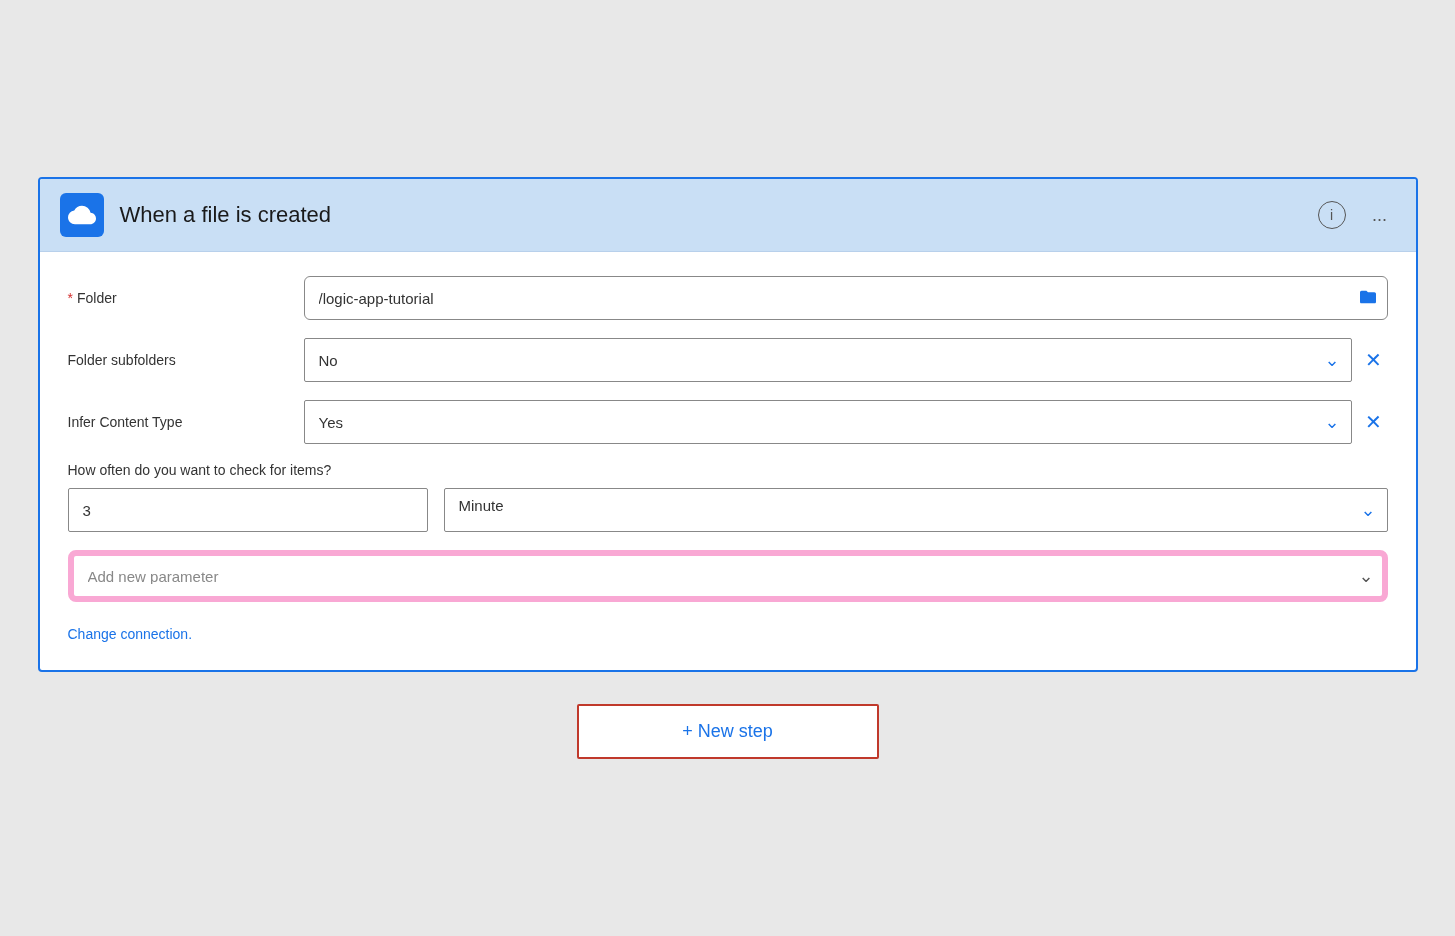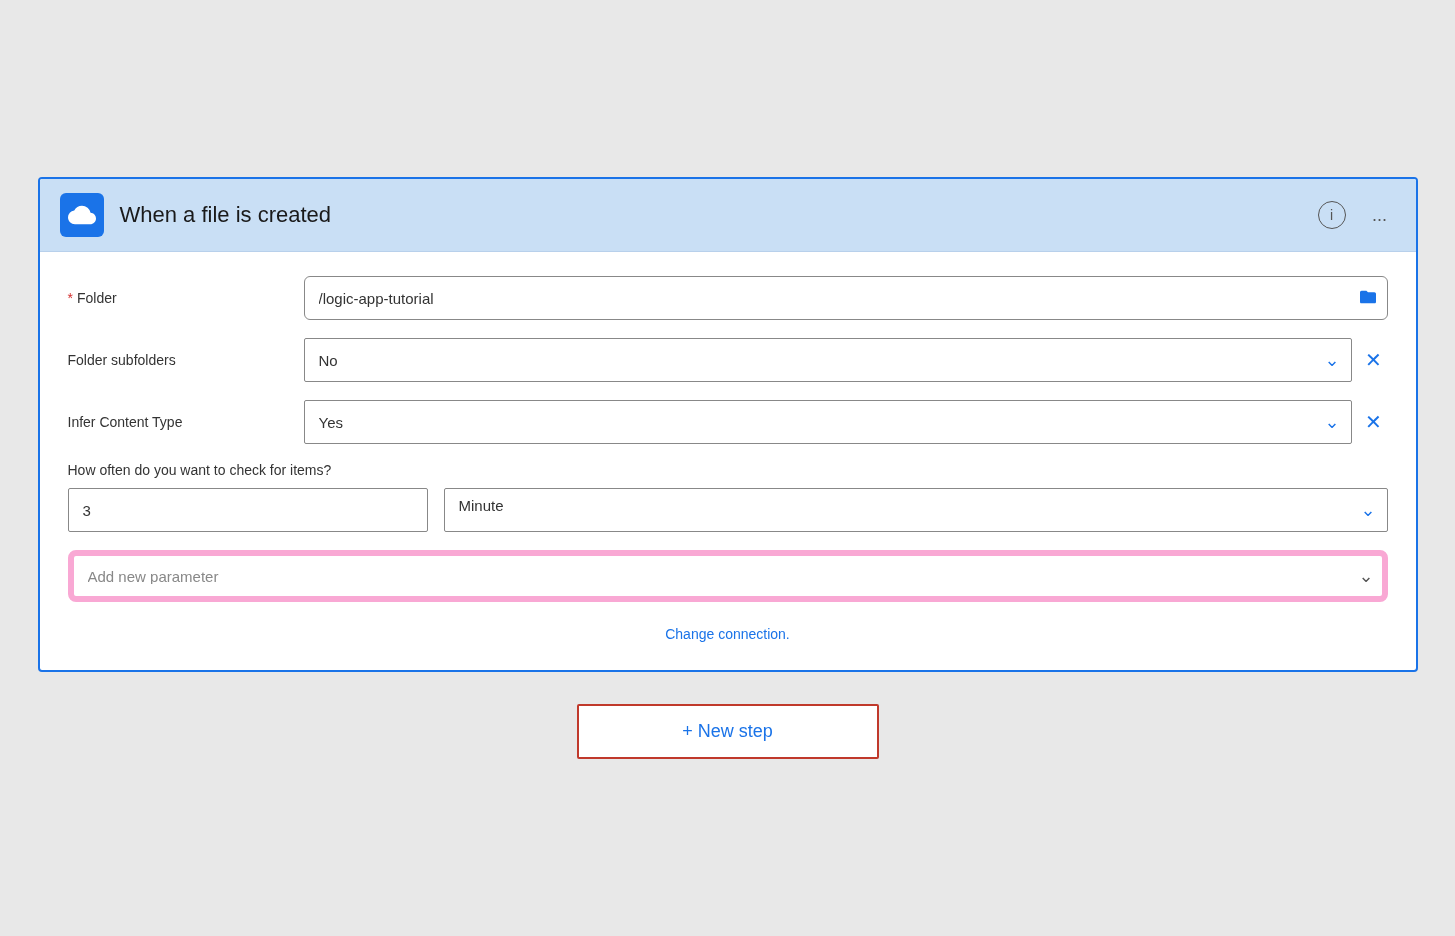--- a/index.html
+++ b/index.html
@@ -232,21 +232,20 @@
     .add-param-chevron {
       position: absolute;
       right: 14px;
       top: 50%;
       transform: translateY(-50%);
       pointer-events: none;
       color: #555;
       font-size: 18px;
     }
     .change-connection {
-      text-align: center;
       margin-top: 8px;
     }
     .change-connection a {
       color: #1a73e8;
       text-decoration: none;
       font-size: 14px;
     }
     .new-step-container {
       margin-top: 32px;
       display: flex;

